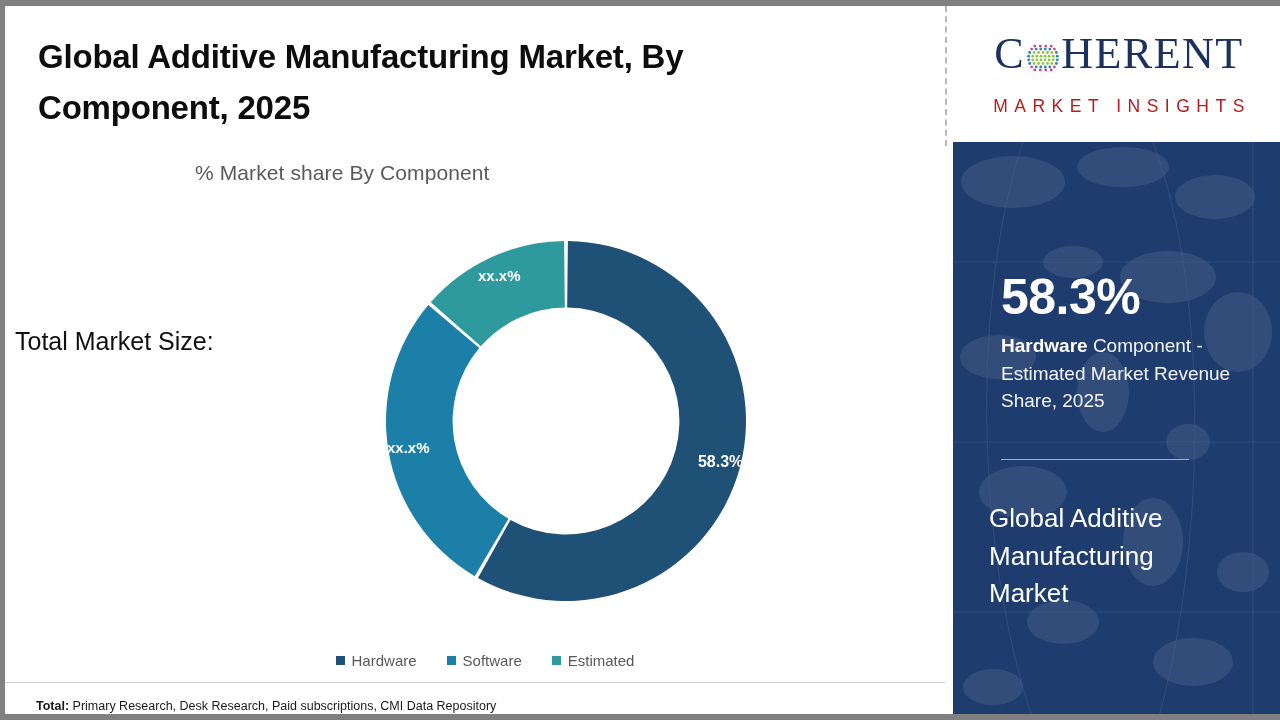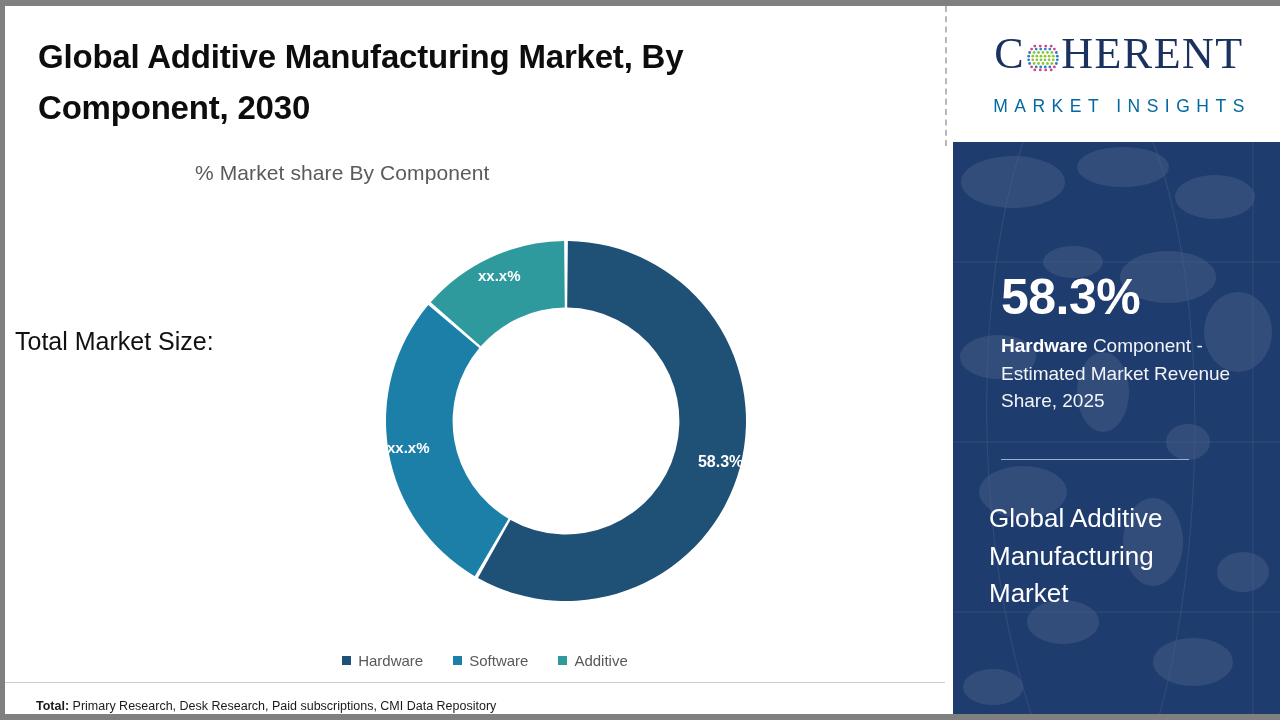--- a/index.html
+++ b/index.html
@@ -155,21 +155,21 @@
   }
   .logo-globe {
     width: 34px; height: 34px;
     margin: 0 1px;
     position: relative;
     top: 2px;
   }
   .logo-sub {
     font-family: "Liberation Sans", sans-serif;
     font-size: 17.5px;
-    color: #0369a1;
+    color: #b91c1c;
     letter-spacing: 6.5px;
     margin-top: 20px;
     padding-left: 6px;
   }
 
   .navy-panel {
     position: absolute;
     left: 0; top: 136px;
     width: 332px; height: 578px;
     background: #1f3c6e;
@@ -218,21 +218,21 @@
     font-weight: normal;
   }
 </style>
 </head>
 <body>
 
 <div id="root">
 
   <div class="left-pane">
 
-    <div class="title">Global Additive Manufacturing Market, By Component, 2030</div>
+    <div class="title">Global Additive Manufacturing Market, By Component, 2025</div>
 
     <div class="chart-subtitle">% Market share By Component</div>
 
     <div class="total-block">
       <div class="total-label">Total Market Size:</div>
     </div>
 
     <div class="donut-wrap">
       <svg viewBox="0 0 372 378" xmlns="http://www.w3.org/2000/svg">
         <g id="donut-slices">
@@ -252,21 +252,21 @@
       <div class="legend-item">
         <span class="legend-swatch" style="background: rgb(31, 80, 118);"></span>
         <span class="legend-text">Hardware</span>
       </div>
       <div class="legend-item">
         <span class="legend-swatch" style="background: rgb(28, 127, 168);"></span>
         <span class="legend-text">Software</span>
       </div>
       <div class="legend-item">
         <span class="legend-swatch" style="background: rgb(46, 154, 158);"></span>
-        <span class="legend-text">Additive</span>
+        <span class="legend-text">Estimated</span>
       </div>
     </div>
 
     <div class="source-rule"></div>
     <div class="source-line">
       <b>Total:</b>
       <span>Primary Research, Desk Research, Paid subscriptions, CMI Data Repository</span>
     </div>
   </div>
 

